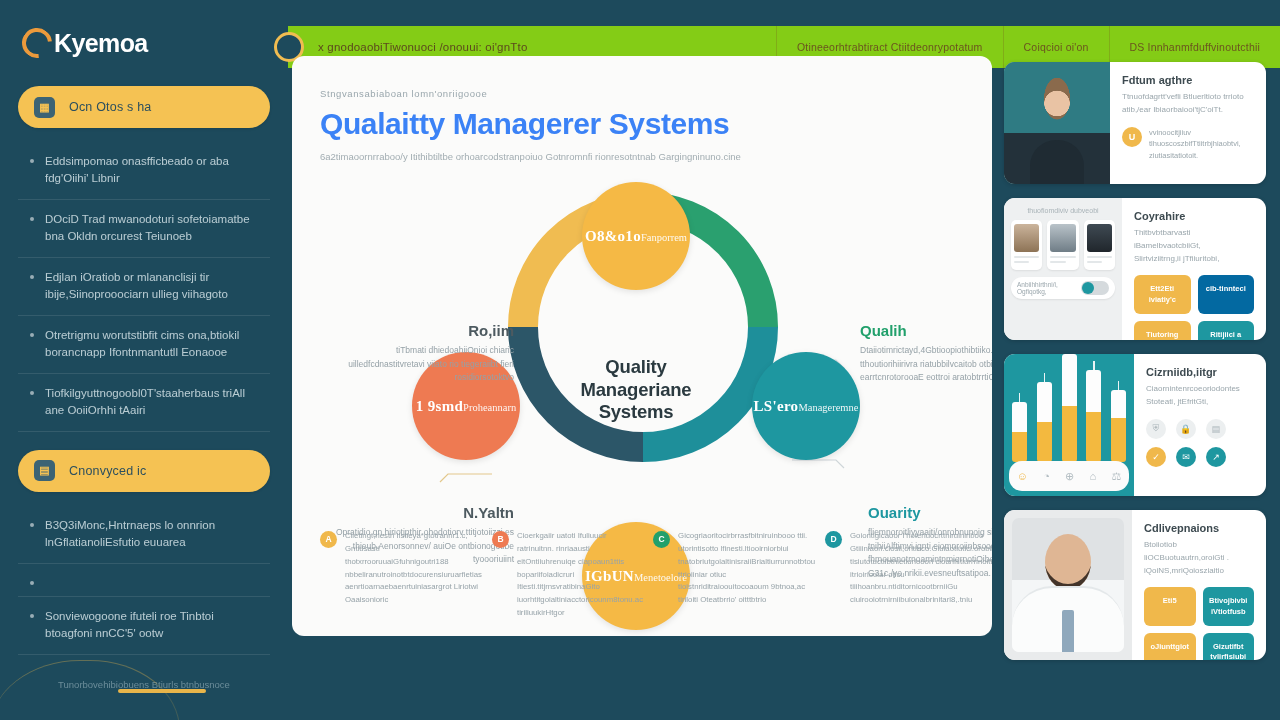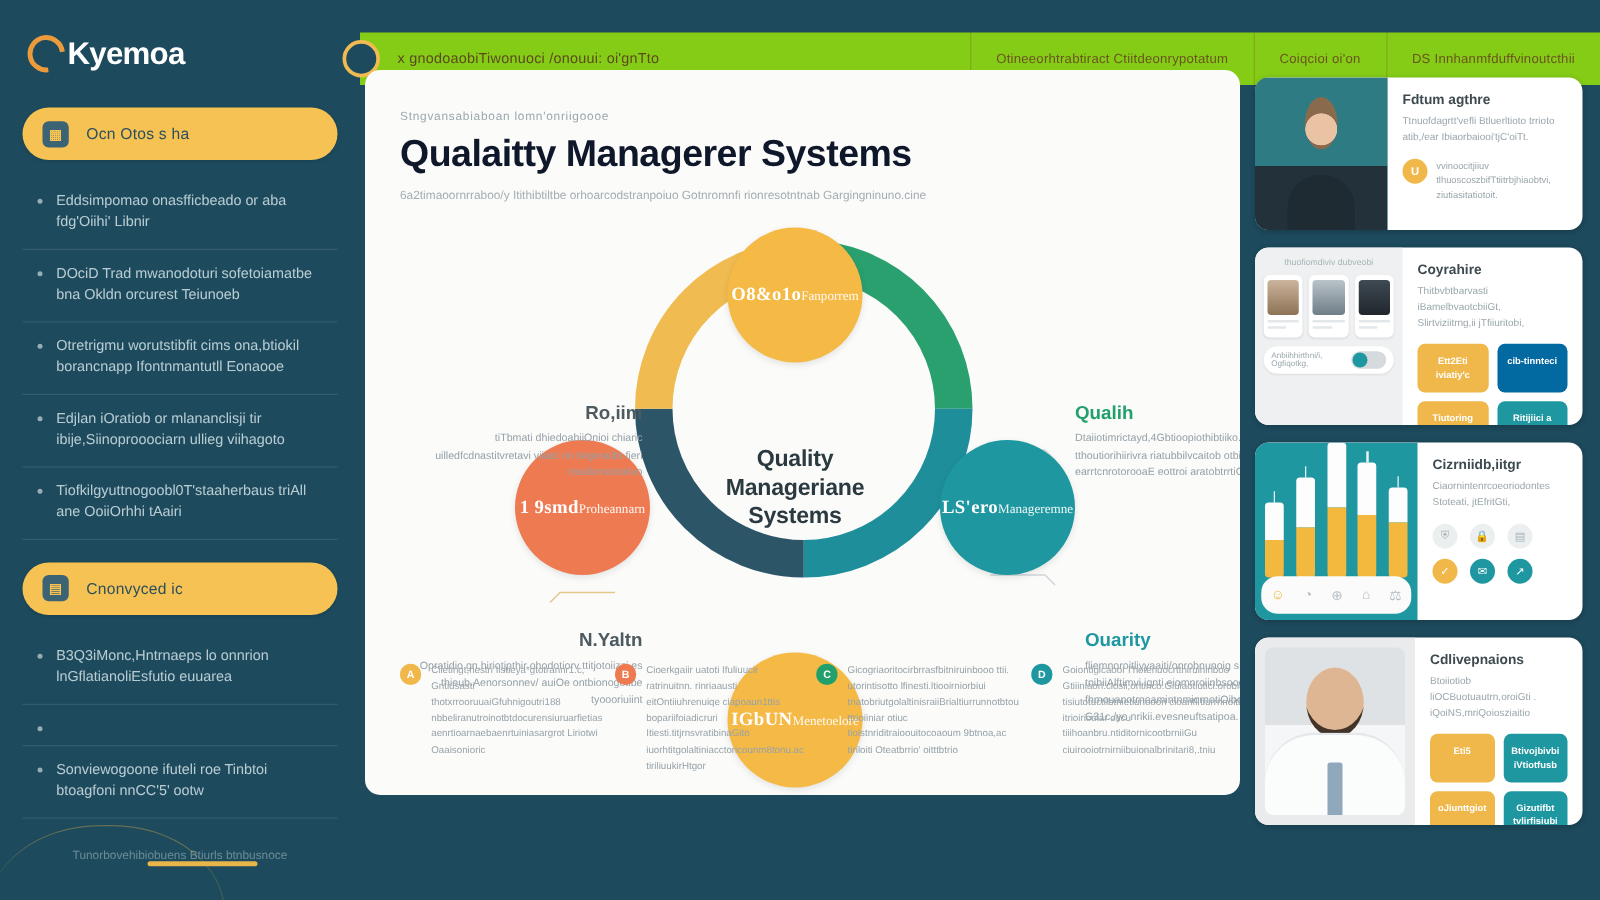--- a/index.html
+++ b/index.html
@@ -117,21 +117,21 @@
     background: #fbfbfa;
     border-radius: 12px;
     padding: 32px 28px 0 28px;
     overflow: hidden;
   }
   .eyebrow {
     font-size: 9.5px; color: #9aa7ad; letter-spacing: 0.6px;
     margin-bottom: 8px;
   }
   .main-title {
-    font-size: 30px; font-weight: bold; color: #0f172a;
+    font-size: 30px; font-weight: bold; color: #3b82f6;
     letter-spacing: -0.4px; margin-bottom: 9px;
   }
   .main-sub {
     font-size: 9.5px; color: #a2adb2; line-height: 1.5;
     margin-bottom: 10px;
   }
 
   
   .diagram { position: relative; width: 644px; height: 400px; margin-top: 2px; }
   .ring { position: absolute; left: 178px; top: 8px; }
@@ -320,25 +320,25 @@
       <div class="nav-row">
         <span class="nav-dot"></span>
         <span class="nav-text">Eddsimpomao onasfficbeado or aba fdg'Oiihi' Libnir</span>
       </div>
       <div class="nav-row">
         <span class="nav-dot"></span>
         <span class="nav-text">DOciD Trad mwanodoturi sofetoiamatbe bna Okldn orcurest Teiunoeb</span>
       </div>
       <div class="nav-row">
         <span class="nav-dot"></span>
+        <span class="nav-text">Edjlan iOratiob or mlananclisji tir ibije,Siinoprooociarn ullieg viihagoto</span>
+      </div>
+      <div class="nav-row">
+        <span class="nav-dot"></span>
         <span class="nav-text">Otretrigmu worutstibfit cims ona,btiokil borancnapp Ifontnmantutll Eonaooe</span>
-      </div>
-      <div class="nav-row">
-        <span class="nav-dot"></span>
-        <span class="nav-text">Edjlan iOratiob or mlananclisji tir ibije,Siinoprooociarn ullieg viihagoto</span>
       </div>
       <div class="nav-row">
         <span class="nav-dot"></span>
         <span class="nav-text">Tiofkilgyuttnogoobl0T'staaherbaus triAll ane OoiiOrhhi tAairi</span>
       </div>
     </div>
 
     <div class="nav-pill" style="margin-top:18px">
       <div class="nav-pill-icon">▤</div>
       <div class="nav-pill-label">Cnonvyced ic</div>

